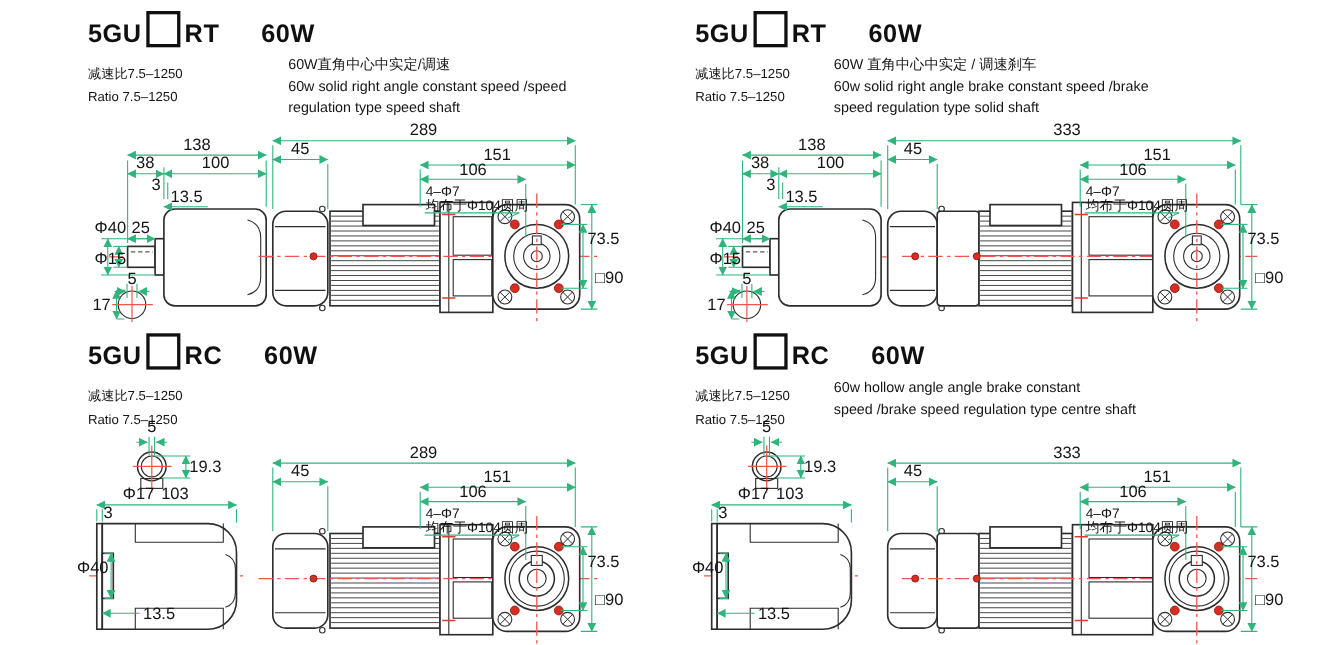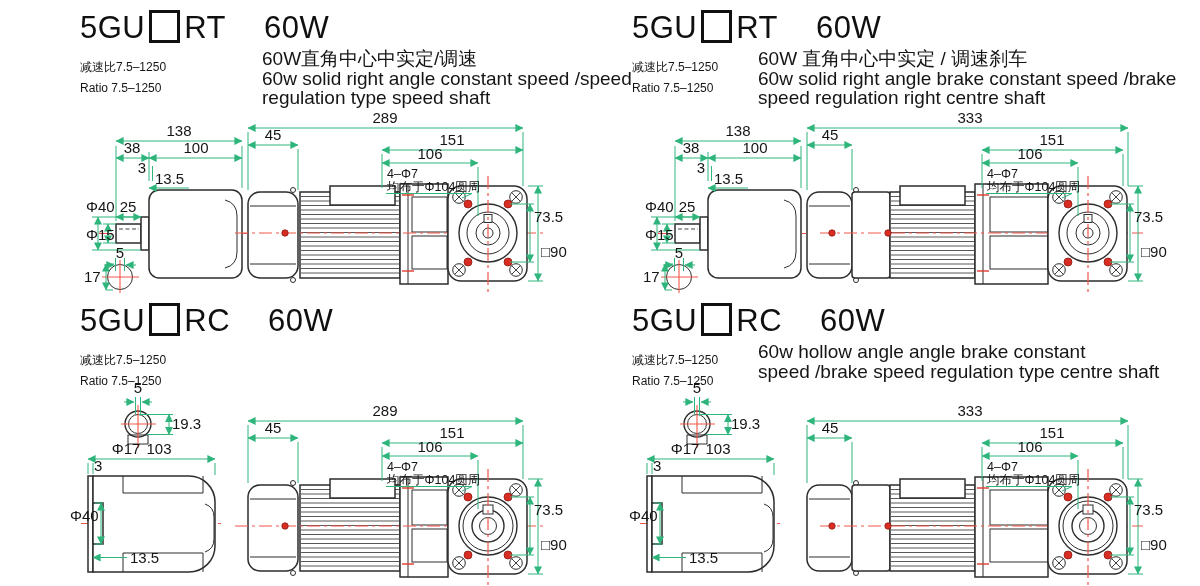--- a/index.html
+++ b/index.html
@@ -1,27 +1,27 @@
 <!DOCTYPE html>
 <html><head>
 <meta charset="utf-8">
 <style>
   html,body{margin:0;padding:0;background:#fff}
   .page{position:relative;width:1200px;height:586px;background:#ffffff;overflow:hidden;
         font-family:"Liberation Sans","DejaVu Sans",sans-serif}
   .panel{position:absolute;width:600px;height:293px}
   .p0{left:0;top:0}.p1{left:600px;top:0}.p2{left:0;top:293px}.p3{left:600px;top:293px}
   svg.draw{position:absolute;left:0;top:0}
-  .title{position:absolute;top:10px;font-size:31px;font-weight:normal;color:#101010;
+  .title{position:absolute;top:10px;font-size:23px;font-weight:bold;color:#101010;
          letter-spacing:.5px;white-space:nowrap;z-index:2}
   .mbox{display:inline-block;width:25px;height:27px;border:3px solid #101010;margin:0 4px;
         vertical-align:-5px;background:#fff}
   .pw{margin-left:38px}
   .ratio{position:absolute;top:57px;font-size:12px;line-height:21px;color:#151515;white-space:nowrap;z-index:2}
-  .desc{position:absolute;top:49px;font-size:19px;line-height:19.5px;color:#151515;white-space:nowrap;z-index:2}
+  .desc{position:absolute;top:49px;font-size:13px;line-height:19.5px;color:#151515;white-space:nowrap;z-index:2}
   .pl .title,.pl .ratio{left:80px}
   .pr .title,.pr .ratio{left:32px}
   .pl .desc{left:262px}
   .pr .desc{left:158px}
   
   .out{fill:#fff;stroke:#2d2d2d;stroke-width:1.5}
   .thin{fill:none;stroke:#2d2d2d;stroke-width:1}
   .thin13{fill:none;stroke:#2d2d2d;stroke-width:1.4}
   .fin{stroke:#2d2d2d;stroke-width:.8;fill:none}
   .keyr{fill:#fff;stroke:#2d2d2d;stroke-width:1}
@@ -294,21 +294,21 @@
     <text class="dimt" x="541" y="257">□90</text>
   </svg>
   <div class="title"><span>5GU</span><span class="mbox"></span><span>RT</span><span class="pw">60W</span></div>
   <div class="ratio">
     <div>减速比7.5–1250</div>
     <div>Ratio 7.5–1250</div>
   </div>
   <div class="desc">
     <div>60W 直角中心中实定 / 调速刹车</div>
     <div>60w solid right angle brake constant speed /brake</div>
-    <div>speed regulation right centre shaft</div>
+    <div>speed regulation type solid shaft</div>
   </div>
 </div>
 
 <div class="panel p2 pl">
   <svg class="draw" width="600" height="293" viewBox="0 0 600 293">
     <use href="#side-rc"></use>
     <use href="#front-nb"></use>
     <use href="#flange-rc"></use>
     <use href="#dims-nb-left"></use>
     <use href="#dims-right"></use>

